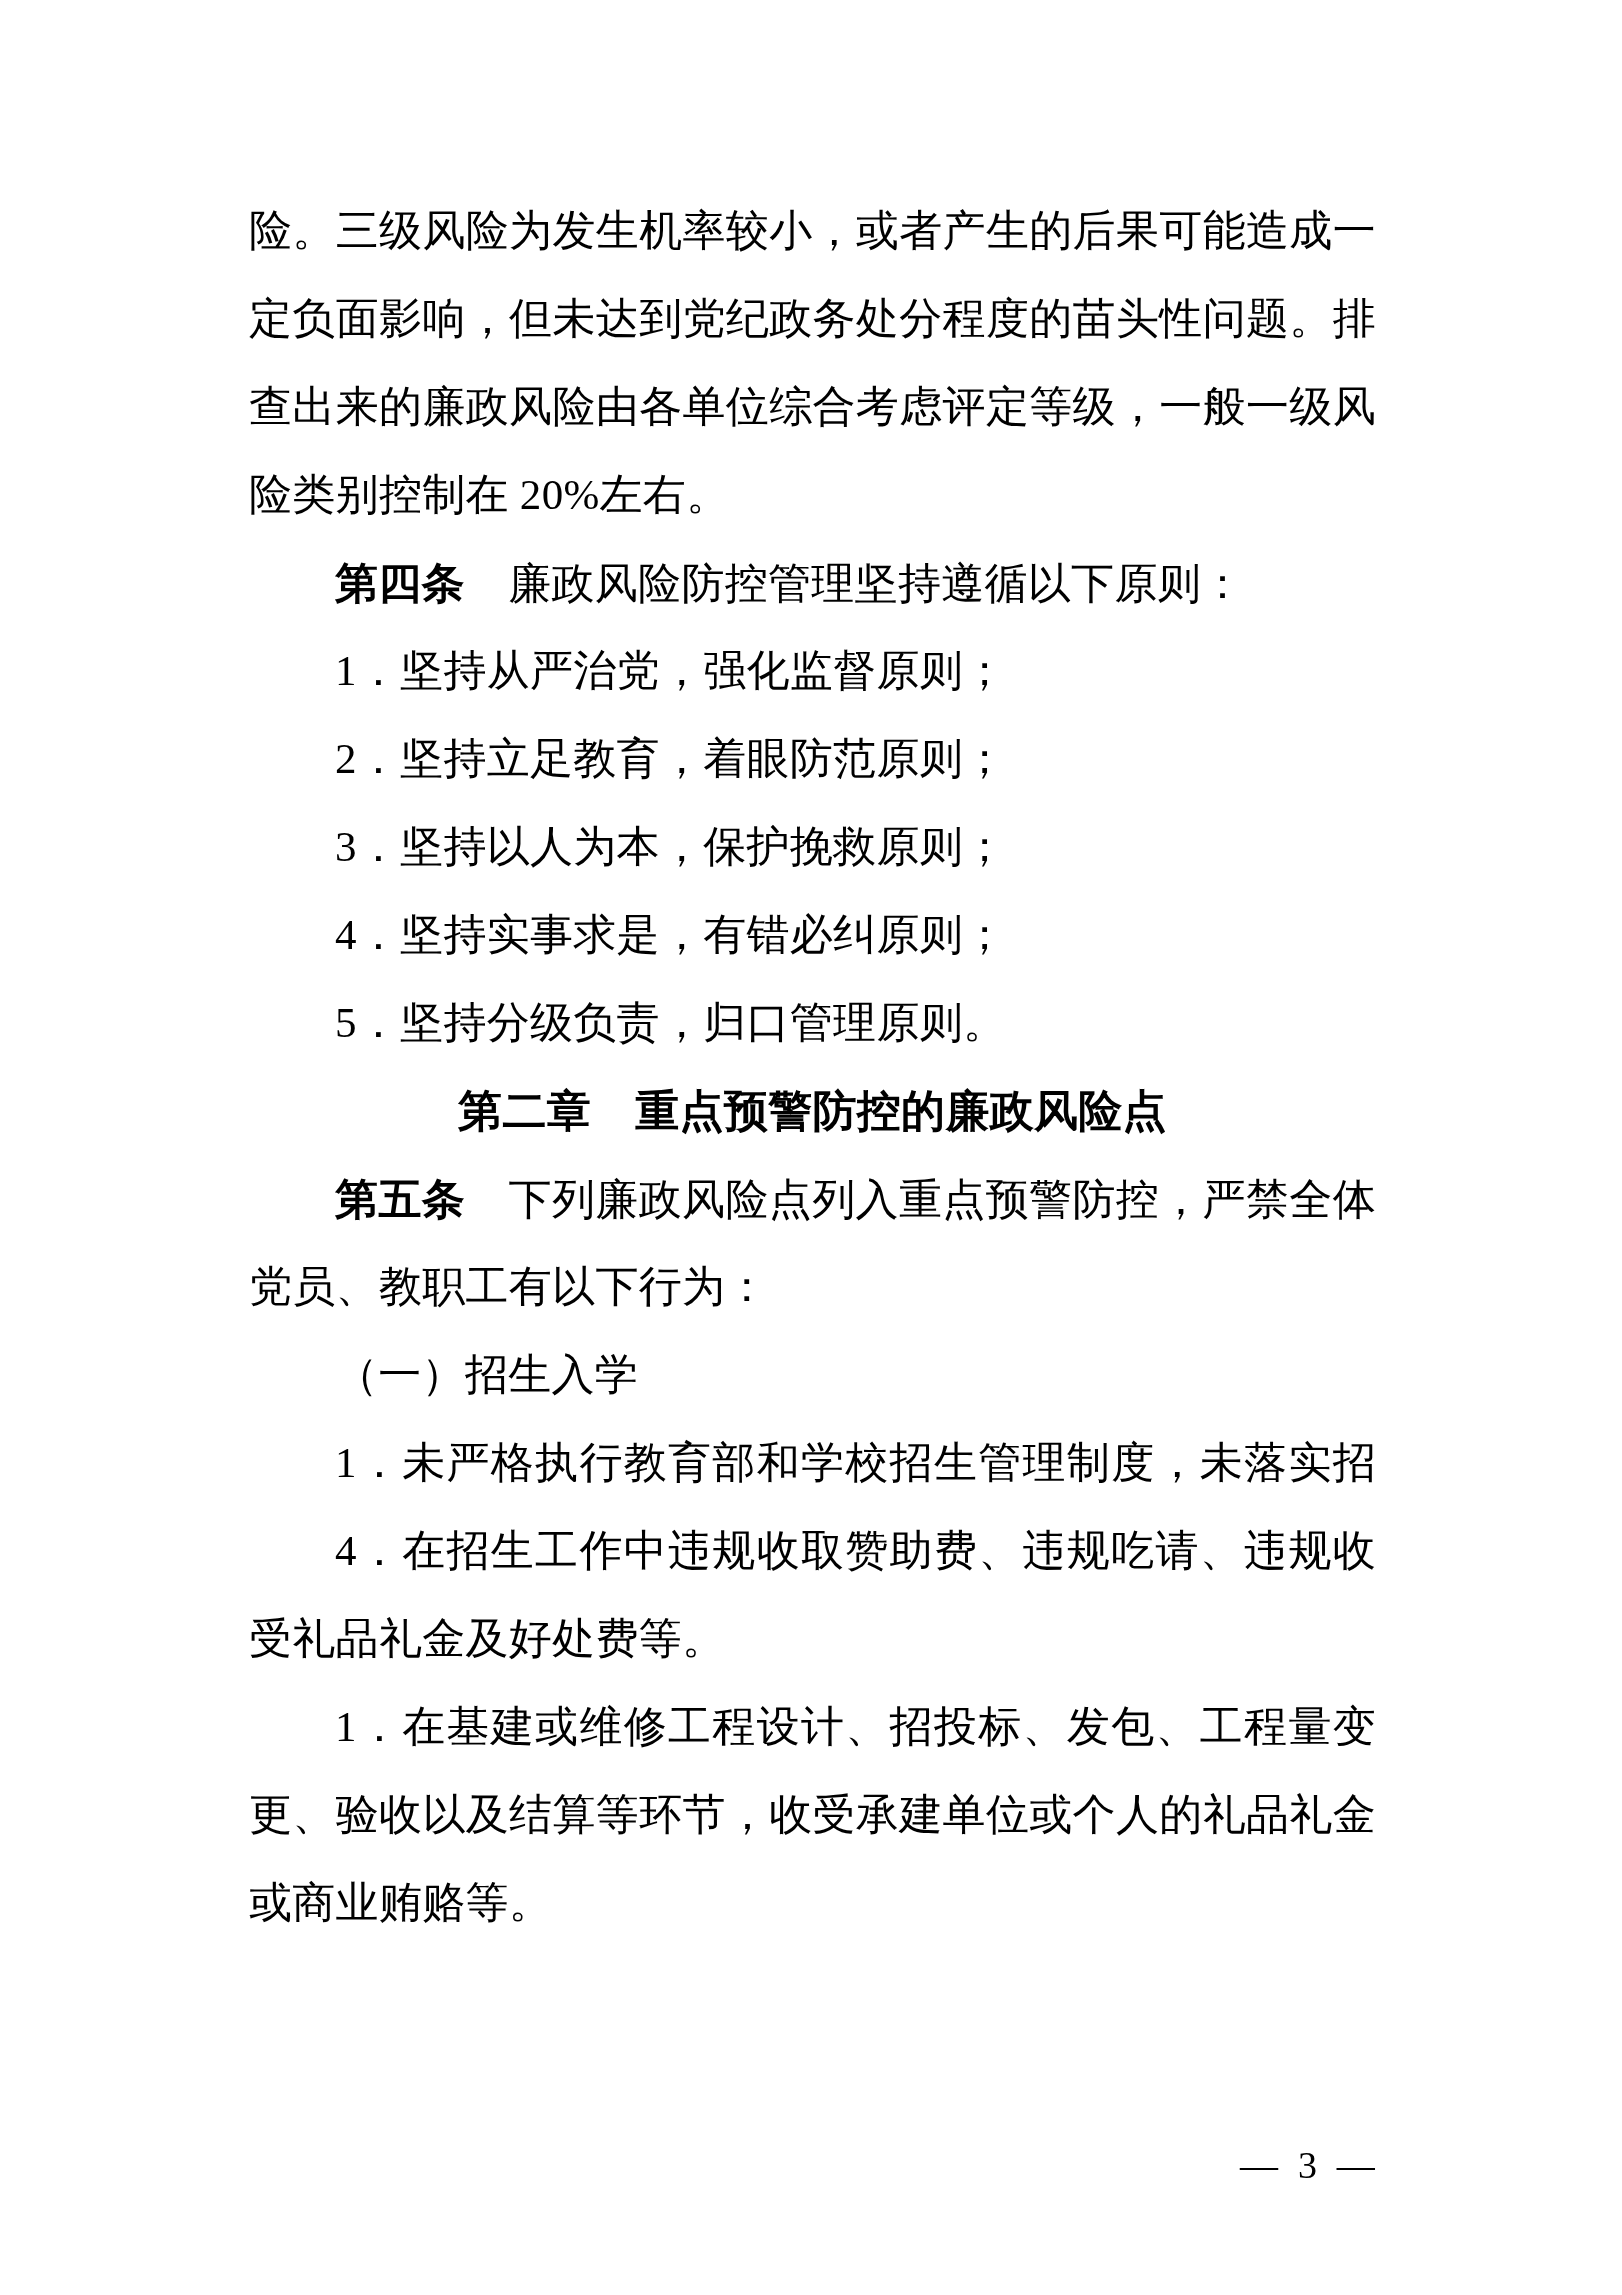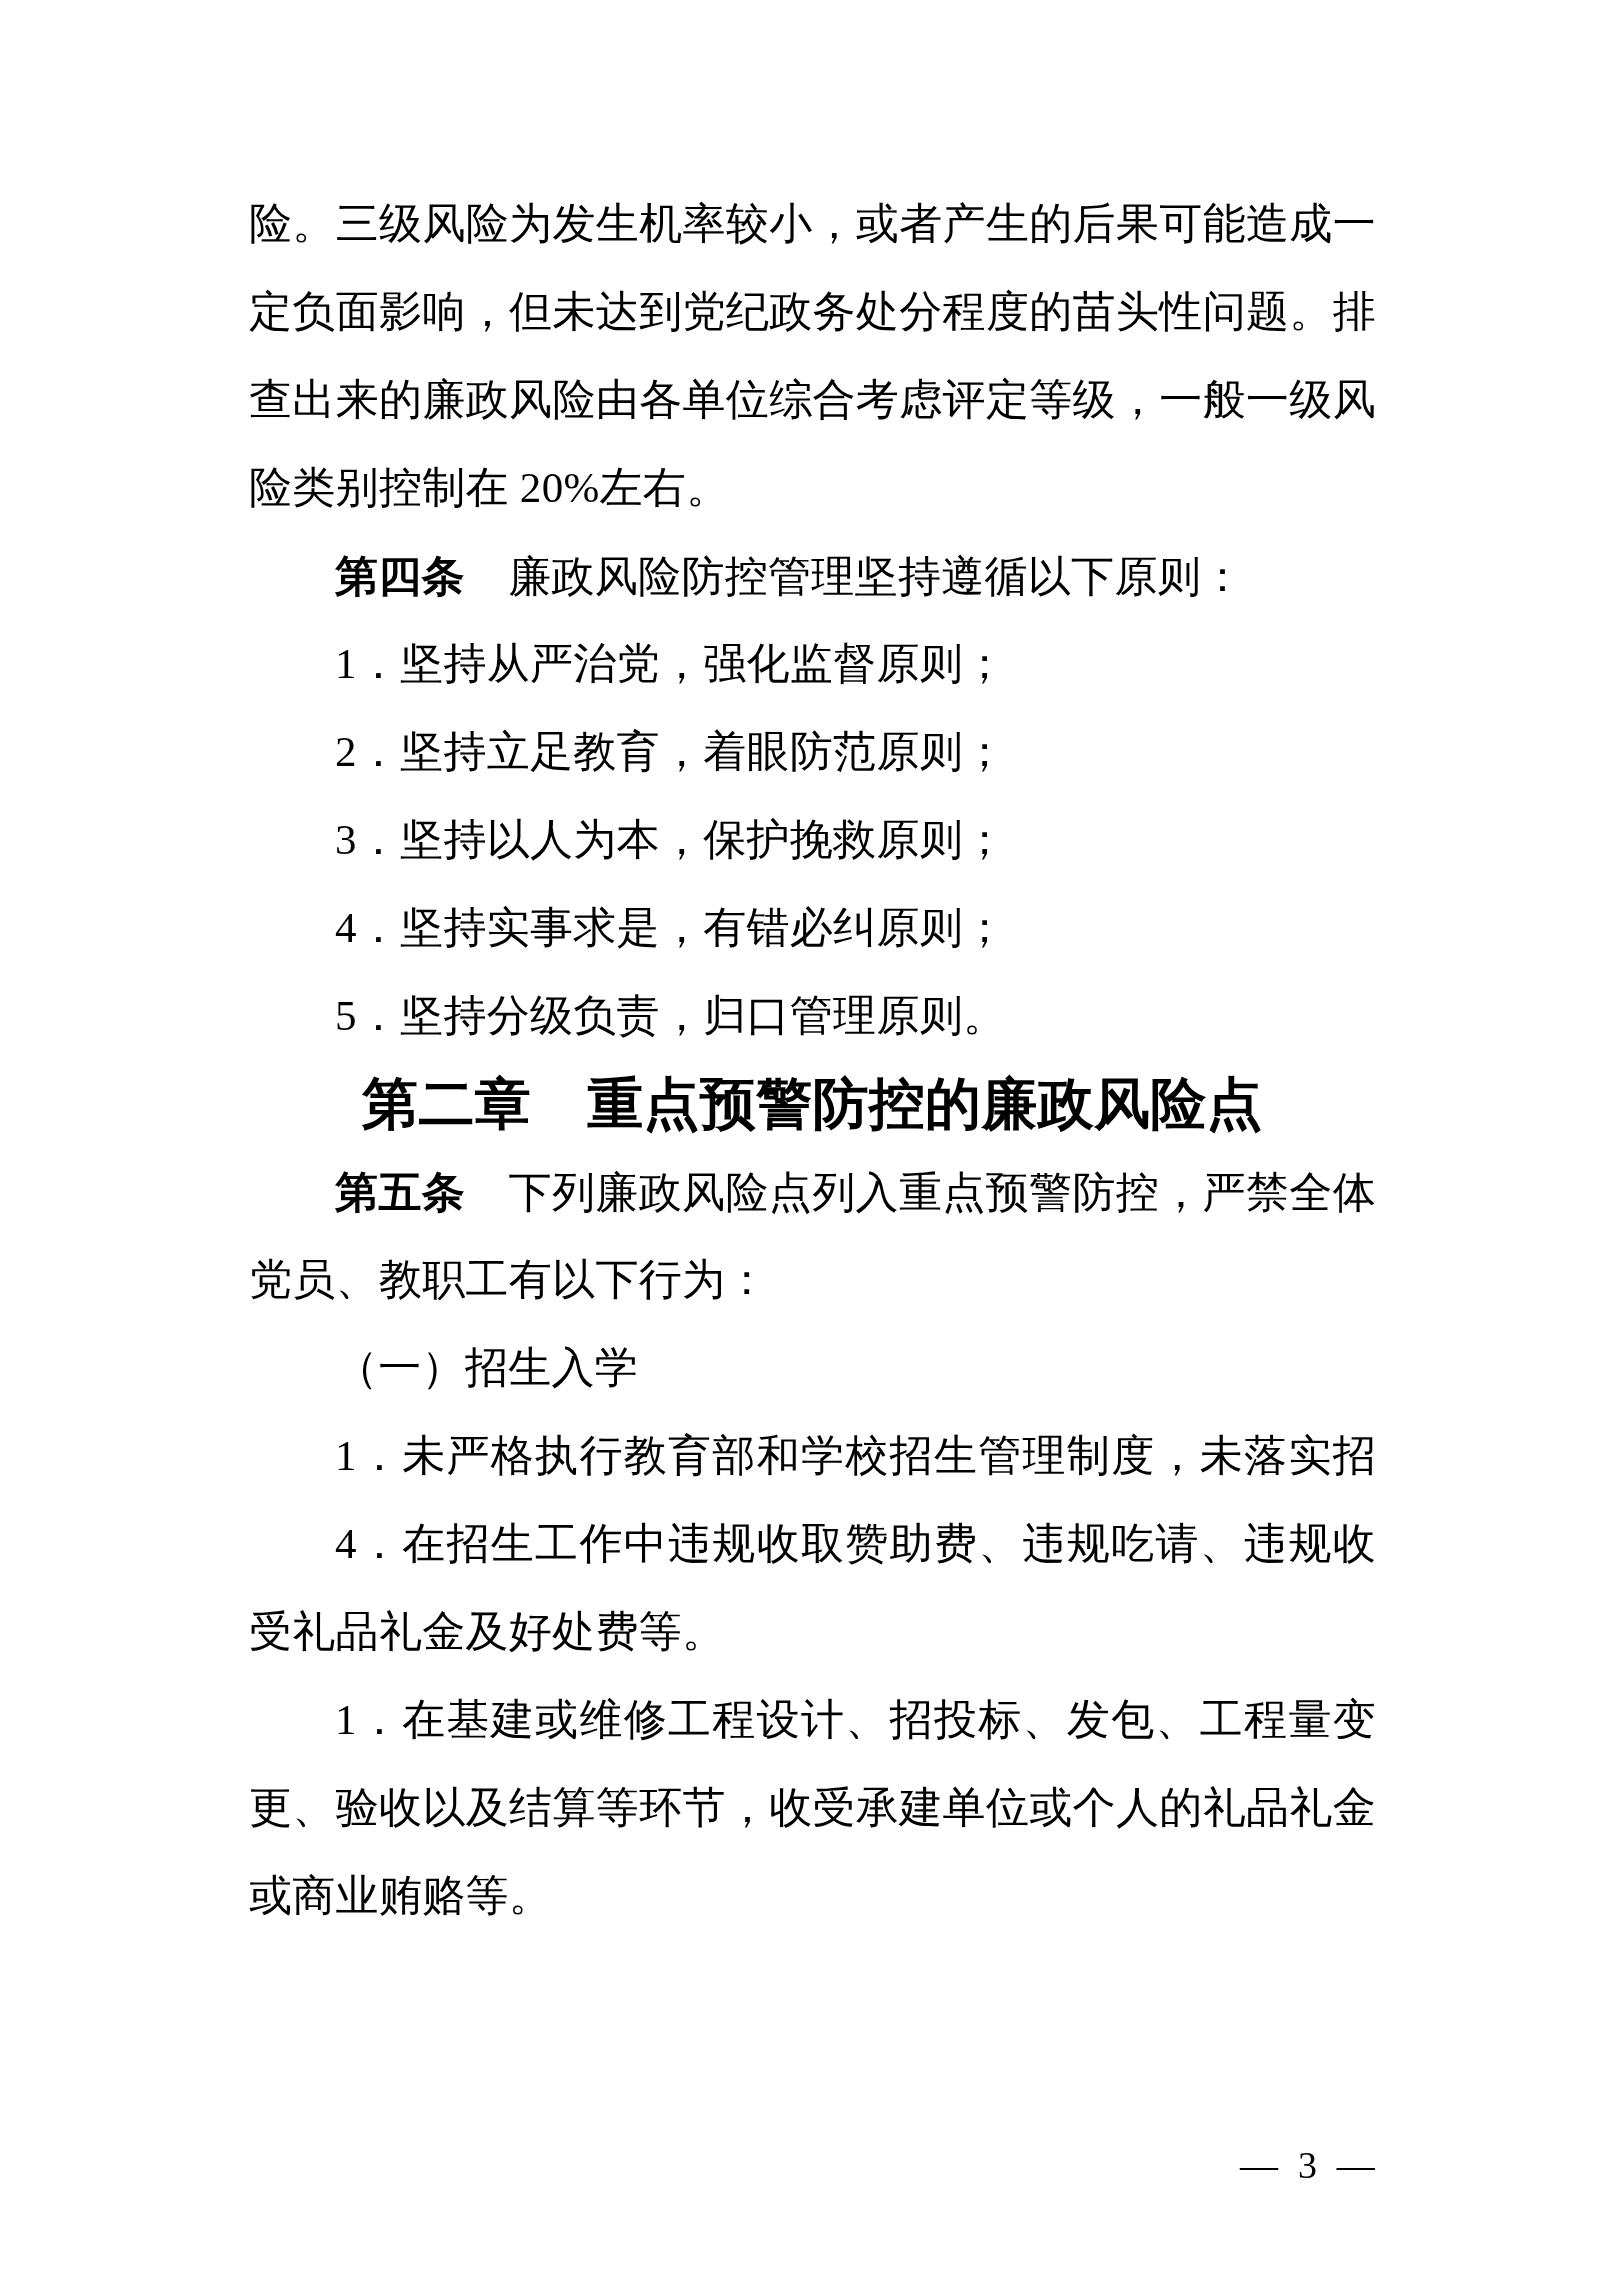--- a/index.html
+++ b/index.html
@@ -8,21 +8,21 @@
     height: 2295px;
     position: relative;
     background: #ffffff;
     color: #000000;
     font-family: "Liberation Serif", "DejaVu Serif", serif;
     overflow: hidden;
   }
   .doc {
     position: absolute;
     left: 249px;
-    top: 180px;
+    top: 187px;
     width: 1127px;
   }
   .line {
     height: 88px;
     line-height: 88px;
     font-size: 43px;
     letter-spacing: 0.3px;
     white-space: nowrap;
   }
   
@@ -37,21 +37,21 @@
   .label {
     font-family: "Liberation Sans", "DejaVu Sans", sans-serif;
     font-weight: bold;
   }
   
   .heading {
     text-align: left;
     text-align-last: center;
     font-family: "Liberation Sans", "DejaVu Sans", sans-serif;
     font-weight: bold;
-    font-size: 56px;
+    font-size: 44px;
     padding-left: 0;
     white-space: nowrap;
   }
   .pageno {
     position: absolute;
     left: 1240px;
     top: 2145px;
     font-size: 38px;
     line-height: 41px;
     letter-spacing: 5.2px;

